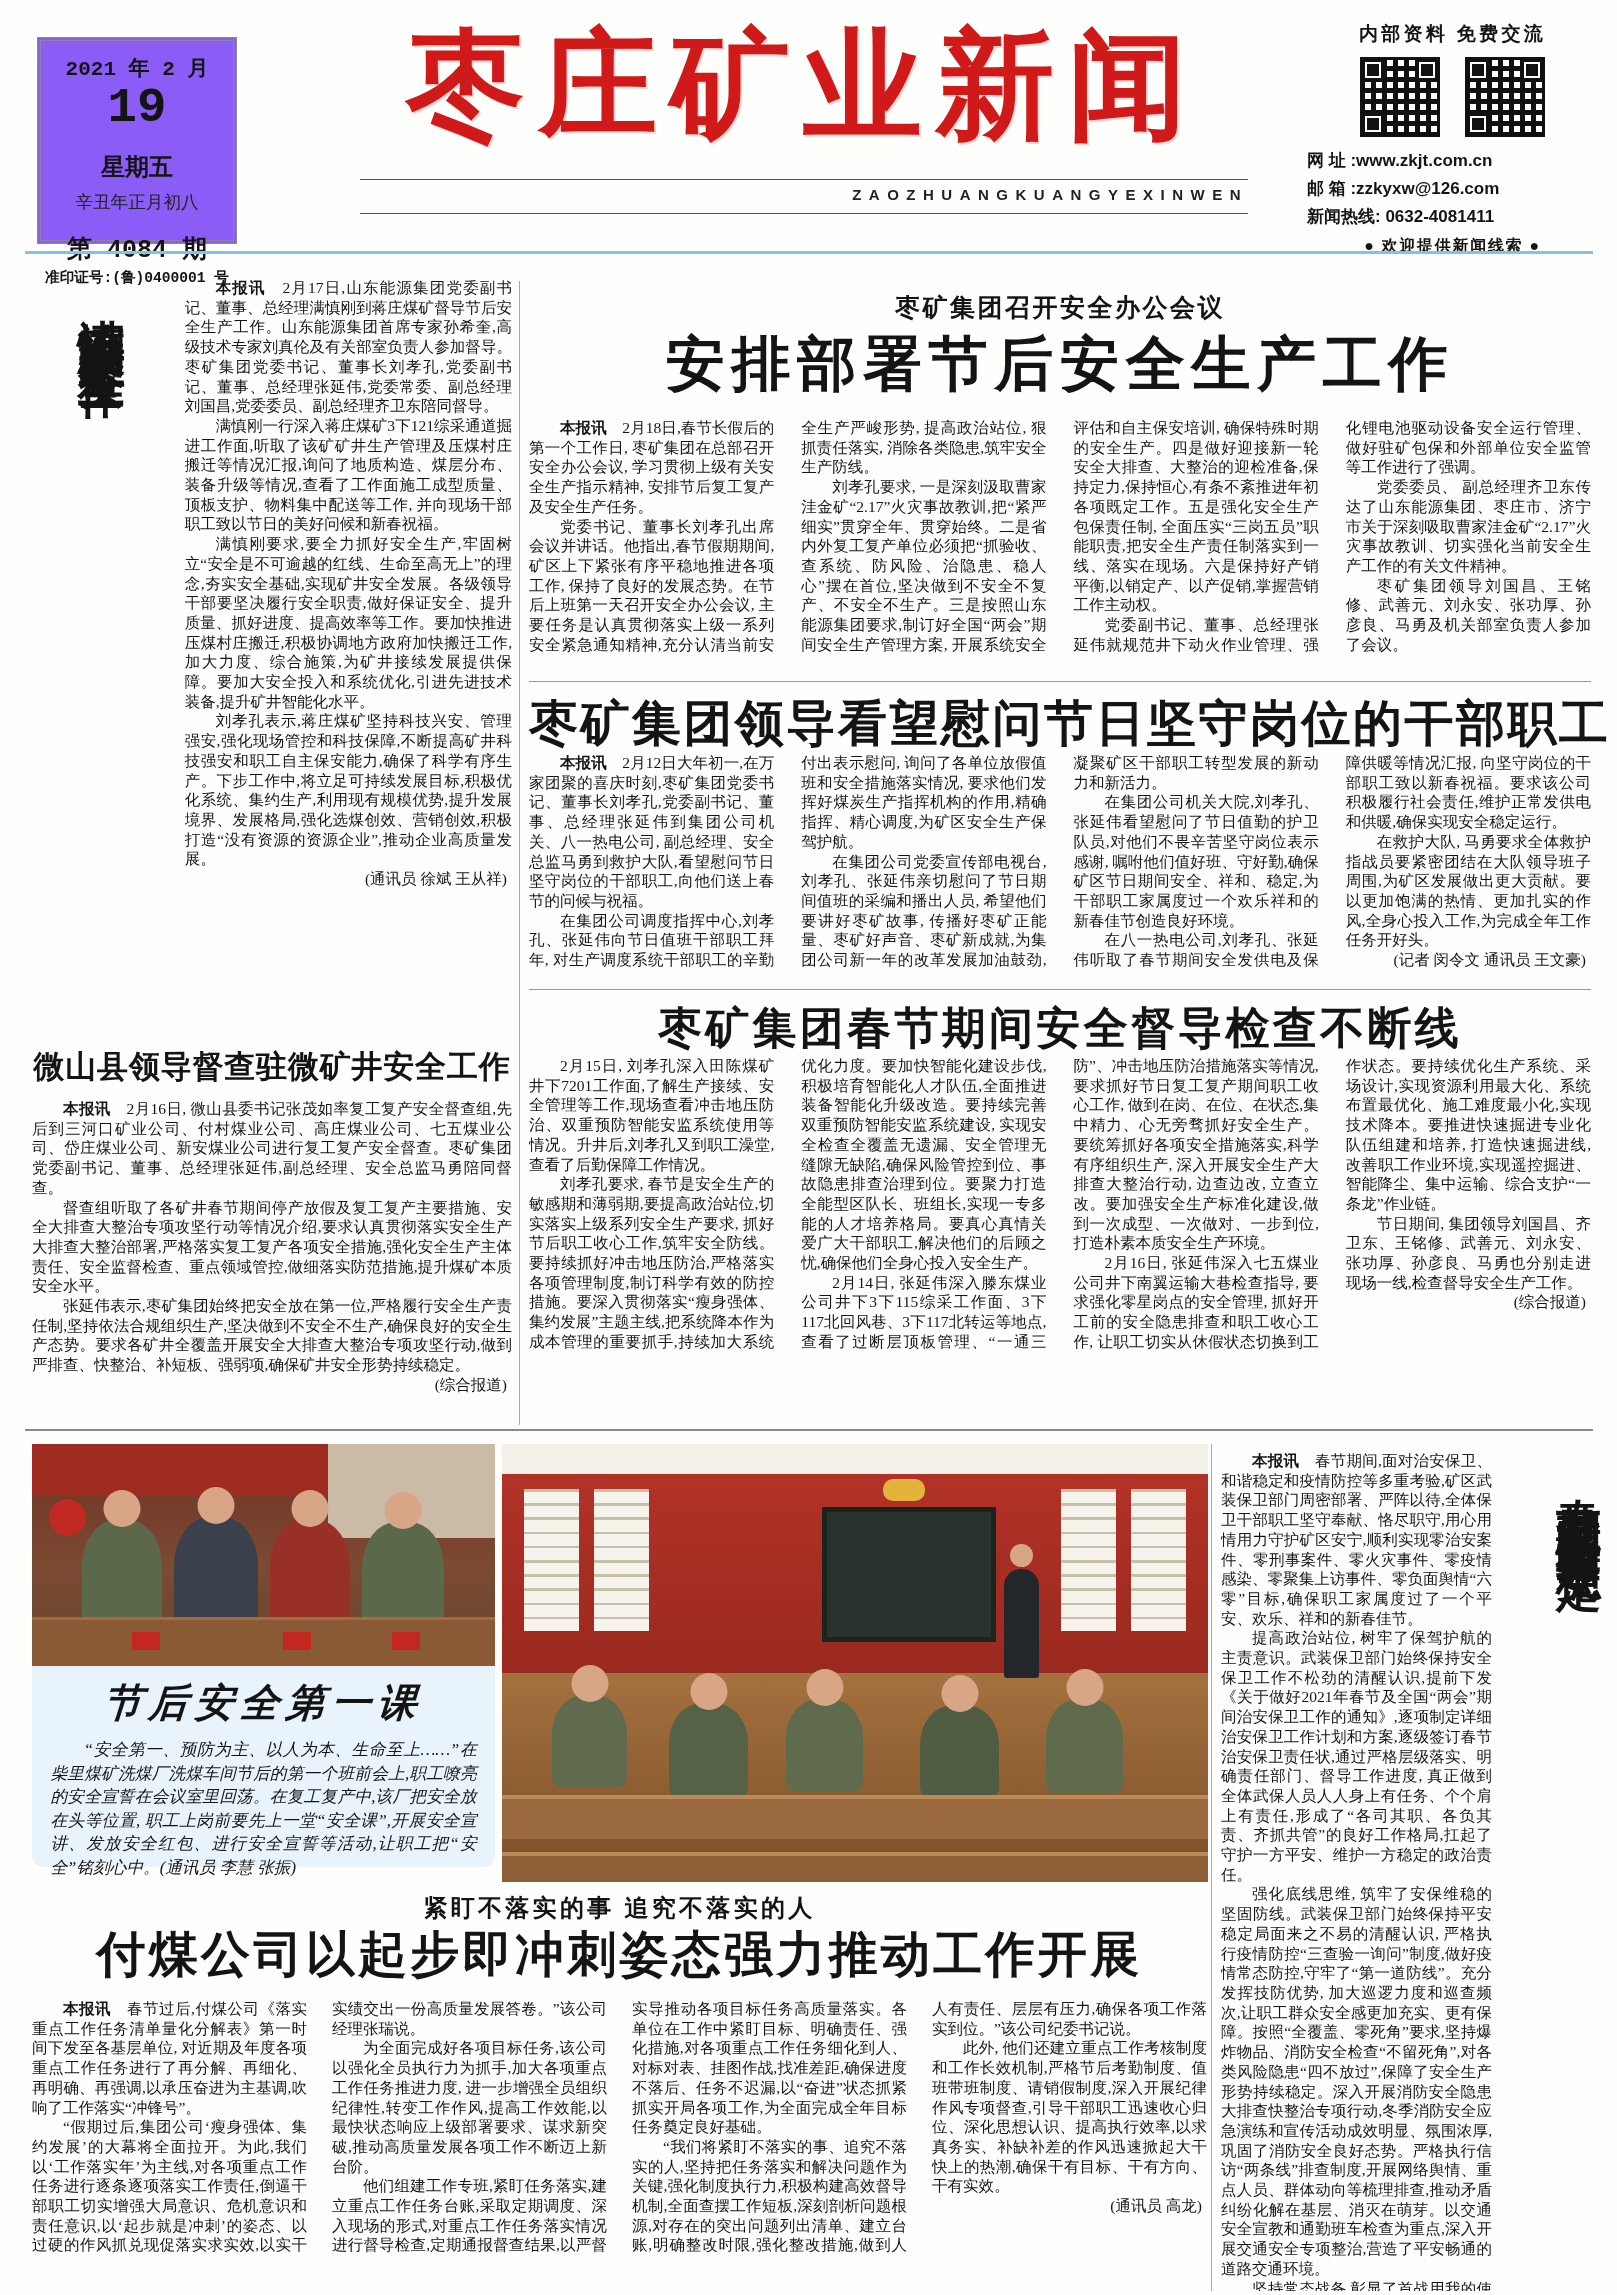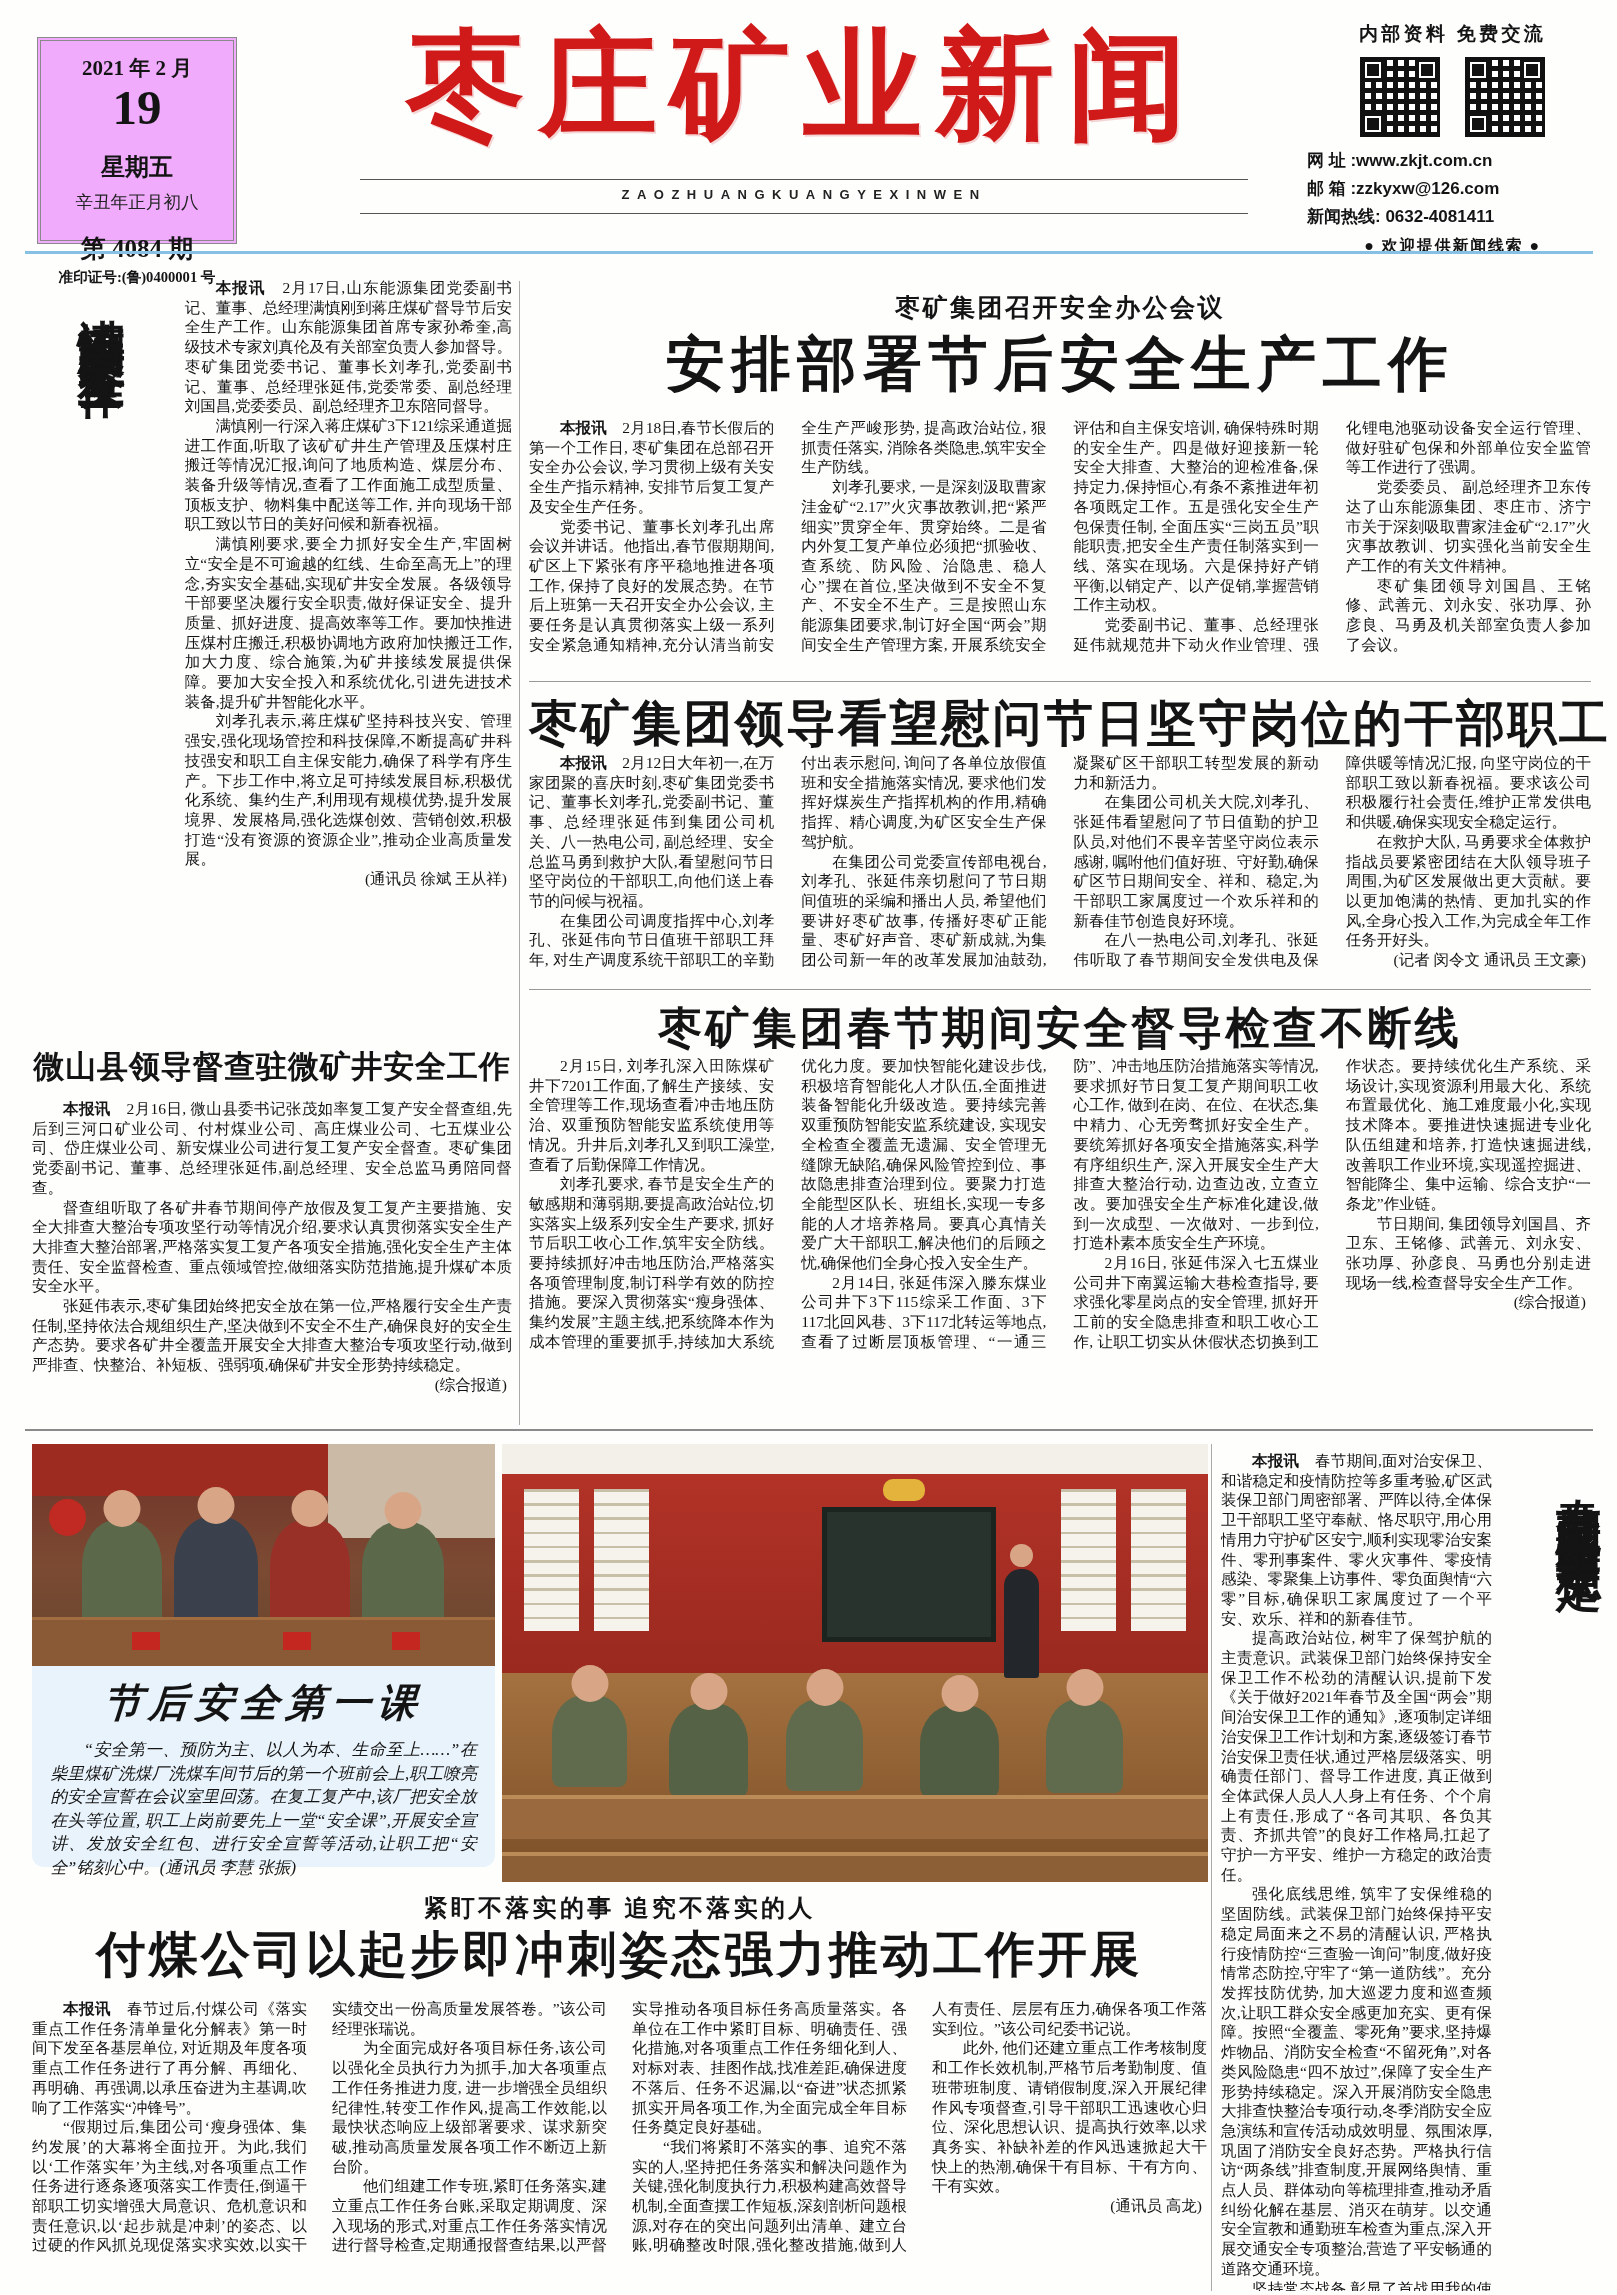--- a/index.html
+++ b/index.html
@@ -1,33 +1,33 @@
 <!DOCTYPE html>
 <html style="font-size:13.4px"><head>
 <meta charset="utf-8">
 <style>
   html,body{margin:0;padding:0;background:#d9d9d9;}
   .page{position:relative;width:1618px;height:2295px;background:#fefefd;overflow:hidden;
         font-family:"Liberation Serif","DejaVu Serif",serif;color:#141414;}
   .abs{position:absolute;}
   
-  .datebox{left:37px;top:37px;width:192px;height:199px;border:4.2px double #8a8a8a;background:#f0abfc;
-           text-align:center;font-family:Liberation Serif, serif;}
+  .datebox{left:37px;top:37px;width:192px;height:199px;border:4.2px double #8a8a8a;background:#8b5cf6;
+           text-align:center;font-family:Liberation Mono, monospace;}
   .db-l1{font-size:21px;font-weight:bold;margin-top:13.4px;}
   .db-day{font-size:49px;font-weight:bold;line-height:52px;}
   .db-week{font-size:24px;font-weight:bold;margin-top:17px;}
   .db-lunar{font-size:17.6px;margin-top:6.7px;color:#222;}
   .db-issue{font-size:25px;font-weight:bold;margin-top:18px;}
   .db-lic{font-size:14.6px;font-weight:bold;margin-top:3.3px;}
   .masthead{left:328px;top:1.7px;width:950px;height:167px;text-align:center;
             font-size:119px;line-height:164px;font-weight:bold;letter-spacing:13.4px;
             color:#d01a1a;font-family:"DejaVu Serif","Liberation Serif",serif;
             text-shadow:1.7px 1.7px 0 rgba(200,30,30,.18);}
   .pinyin{left:360px;top:179px;width:888px;height:33px;border-top:1.7px solid #555;border-bottom:1.7px solid #555;
-          text-align:center;font-family:"Liberation Sans",sans-serif;font-size:13px;font-weight:bold;
+          text-align:right;font-family:"Liberation Sans",sans-serif;font-size:15px;font-weight:bold;
           letter-spacing:7.5px;color:#222;line-height:30px;}
   .infobox{left:1302px;top:21px;width:301px;font-family:"Liberation Sans",sans-serif;}
   .info-top{text-align:center;font-size:19px;font-weight:bold;letter-spacing:3.3px;}
   .qr-row{display:flex;justify-content:center;gap:25px;margin-top:10px;}
   .qr{position:relative;width:80px;height:80px;background-color:#fff;
       background-image:repeating-linear-gradient(90deg,#111 0 5px,transparent 5px 11px),
                        repeating-linear-gradient(0deg,#111 0 5px,#fff 5px 11px);}
   .qr .f{position:absolute;width:16.7px;height:16.7px;border:4.2px solid #111;background:#fff;}
   .qr .f::after{content:"";position:absolute;inset:2.5px;background:#111;}
   .qr .tl{left:0.8px;top:0.8px}.qr .tr{right:0.8px;top:0.8px}.qr .bl{left:0.8px;bottom:0.8px}

